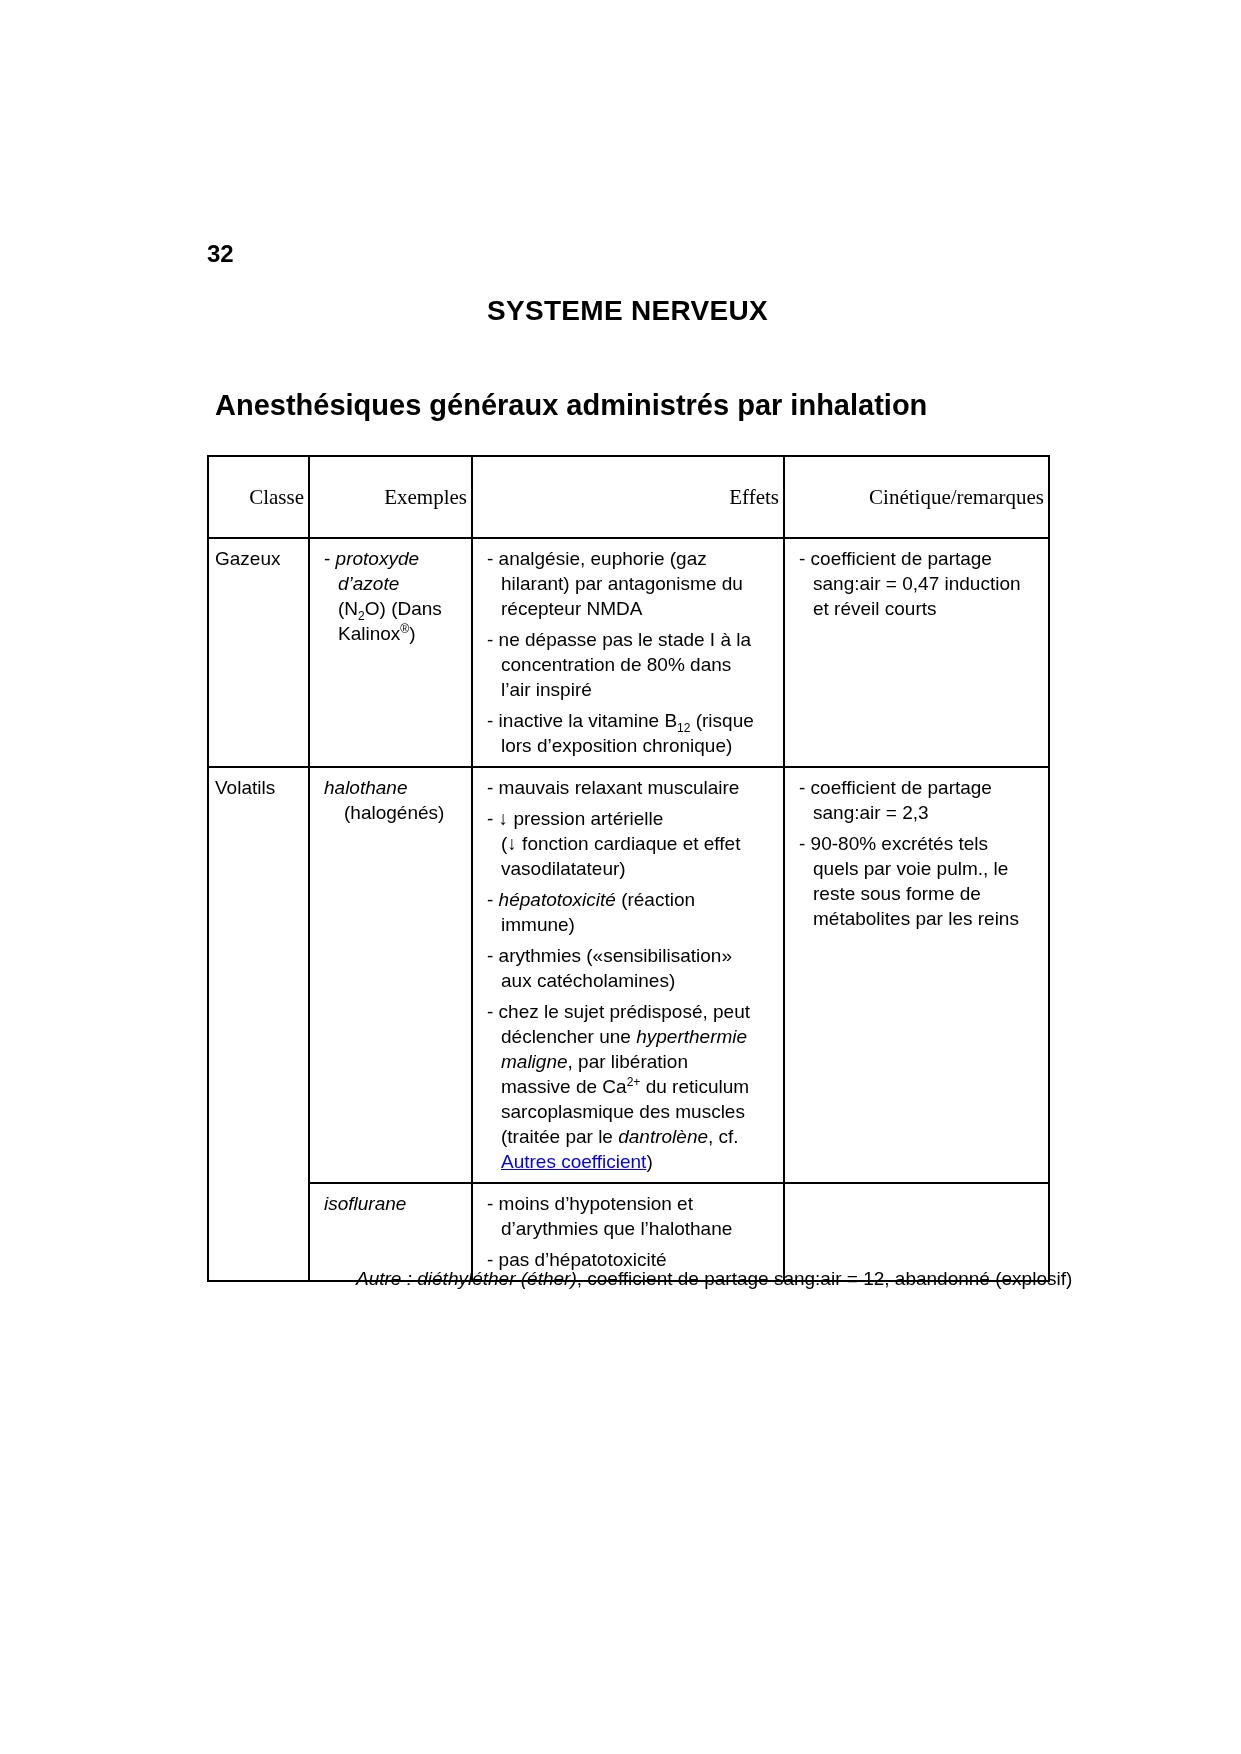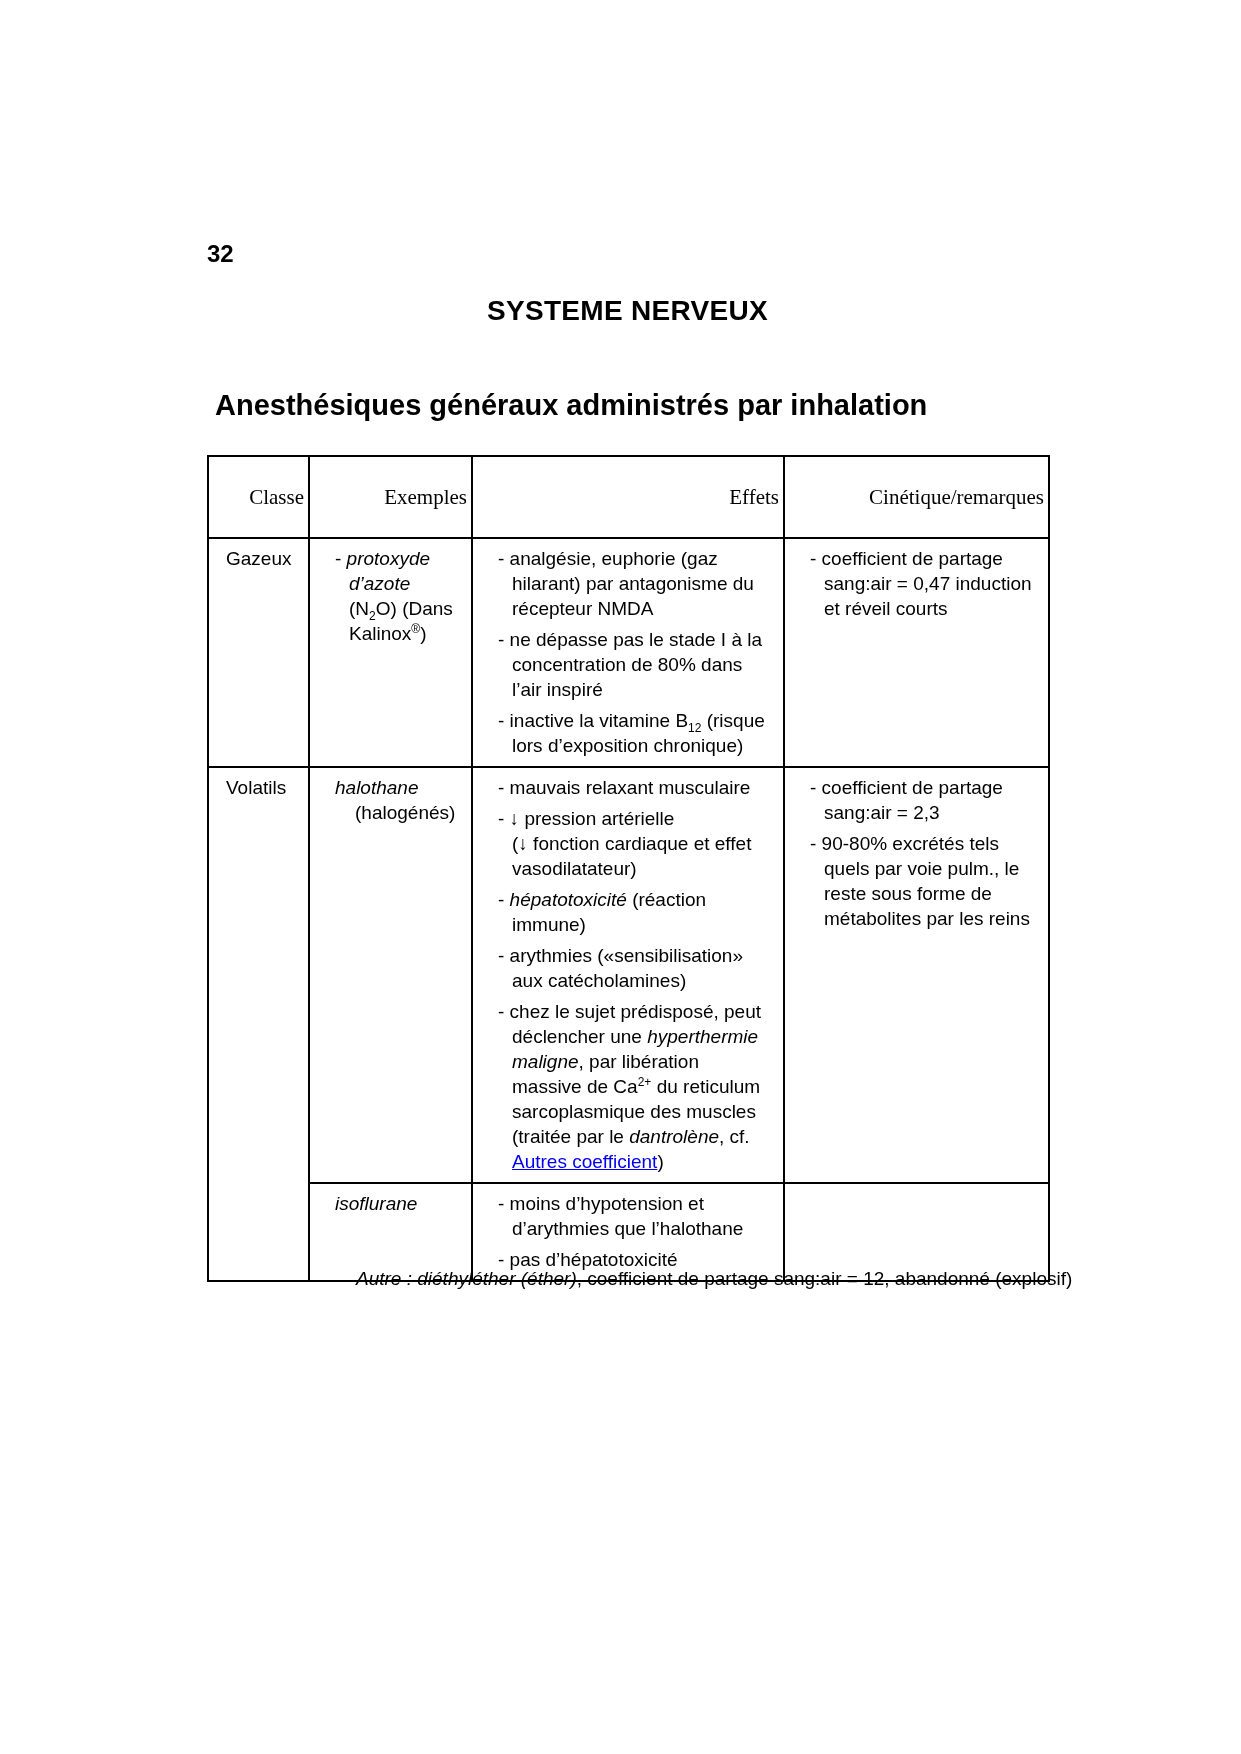--- a/index.html
+++ b/index.html
@@ -26,21 +26,21 @@
     position: absolute; left: 207px; top: 455px; width: 841px;
     border-collapse: collapse; table-layout: fixed;
   }
   .anesthetics th, .anesthetics td { border: 2px solid #000; }
   .anesthetics th {
     font-family: "Liberation Serif", serif; font-weight: normal;
     font-size: 21px; text-align: right; vertical-align: middle;
     height: 48px; padding: 16px 4px;
   }
   .anesthetics td {
-    vertical-align: top; padding: 7px 8px 8px 17px;
+    vertical-align: top; padding: 7px 8px 8px 6px;
     font-size: 19px; line-height: 25px;
   }
   .para {
     padding-left: 14px; text-indent: -14px;
     white-space: pre-wrap; margin: 0 0 6px 8px;
   }
   .para:last-child { margin-bottom: 0; }
   td.hang20 .para { padding-left: 20px; text-indent: -20px; }
   td.cell-classe { font-size: 19px; }
   .it { font-style: italic; }

